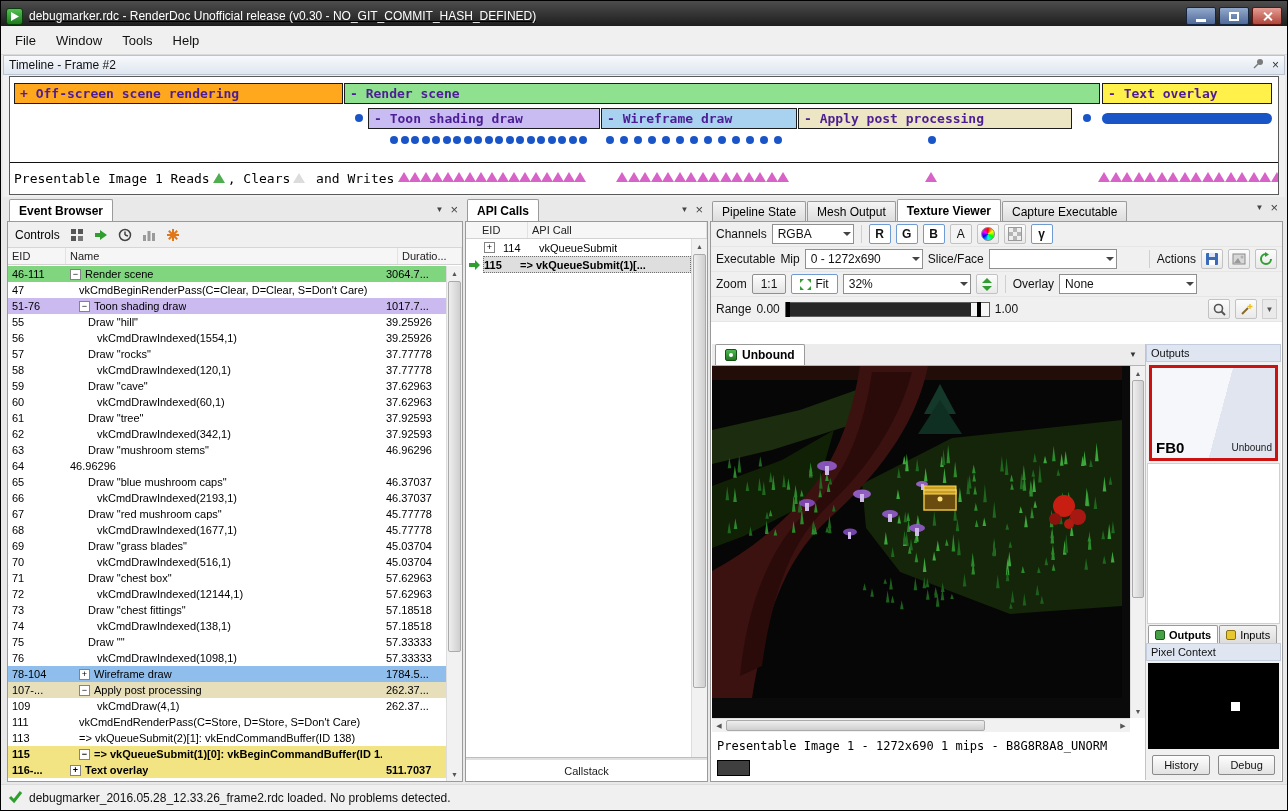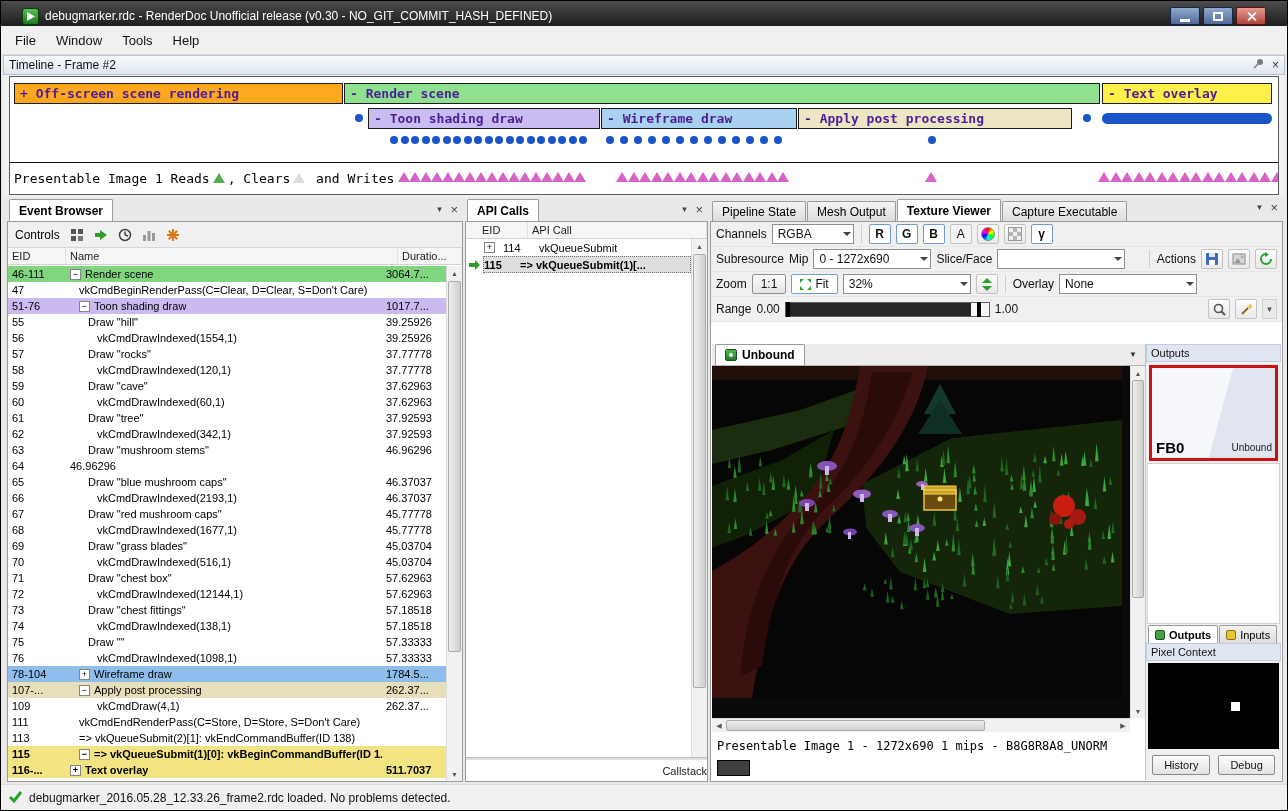--- a/index.html
+++ b/index.html
@@ -1,20 +1,20 @@
 <!DOCTYPE html>
 <html><head>
 <meta charset="utf-8">
 <style>
   html,body{margin:0;padding:0;background:#c8c8c8;font-family:"Liberation Sans",sans-serif;}
   *{box-sizing:border-box;}
   .window{position:relative;width:1288px;height:811px;background:#e9e9e9;border:1px solid #000;overflow:hidden;}
 
   
-  .titlebar{position:absolute;top:0;left:0;right:0;height:30px;background:linear-gradient(#4d4d4d,#141414);display:flex;align-items:center;gap:6px;padding:0 21px;}
+  .titlebar{position:absolute;top:0;left:0;right:0;height:30px;background:linear-gradient(#4d4d4d,#141414);display:flex;align-items:center;gap:6px;padding:0 5px;text-decoration:underline;}
   .app-icon{width:17px;height:17px;border-radius:3px;background:linear-gradient(#55c055,#1e7a1e);border:1px solid #0c3d0c;display:flex;align-items:center;justify-content:center;flex:none;}
   .app-icon svg{display:block;}
   .title-text{color:#fff;font-size:12px;white-space:nowrap;overflow:hidden;}
   .win-buttons{margin-left:auto;display:flex;gap:3px;}
   .win-btn{width:30px;height:18px;border:1px solid #15253d;border-radius:2px;background:linear-gradient(#93a9cc,#4f6a9a);display:flex;align-items:center;justify-content:center;position:relative;}
   .win-btn.close{background:linear-gradient(#e59d94,#b0453a);border-color:#5a1510;}
   .g-min{width:10px;height:3px;background:#fff;margin-top:9px;}
   .g-max{width:10px;height:9px;border:2px solid #fff;}
   .g-close{position:relative;width:11px;height:11px;}
   .g-close::before,.g-close::after{content:"";position:absolute;left:5px;top:0;width:2px;height:11px;background:#fff;}
@@ -84,21 +84,21 @@
   .api-head{display:grid;grid-template-columns:62px 1fr;height:17px;background:#f6f6f6;border-bottom:1px solid #d2d2d2;font-size:11px;align-items:center;color:#222;}
   .api-head span{padding-left:16px;border-right:1px solid #e2e2e2;height:100%;display:flex;align-items:center;}
   .api-head span:last-child{padding-left:4px;}
   .api-rows{position:absolute;top:17px;left:0;right:16px;bottom:24px;overflow:hidden;}
   .arow{display:flex;height:17px;align-items:center;font-size:11px;white-space:nowrap;}
   .agutter{width:17px;flex:none;display:flex;align-items:center;justify-content:center;}
   .api-main{display:flex;align-items:center;flex:1;gap:4px;height:100%;padding-left:1px;}
   .api-main.sel{background:#dedede;outline:1px dotted #707070;outline-offset:-1px;}
   .api-eid{width:32px;flex:none;}
   .api-vscroll{top:17px;}
-  .callstack{position:absolute;left:0;right:0;bottom:0;height:23px;border-top:2px solid #e0e0e0;box-shadow:0 -1px 0 #bdbdbd;display:flex;align-items:center;justify-content:flex-end;font-size:11px;background:#fff;color:#222;}
+  .callstack{position:absolute;left:0;right:0;bottom:0;height:23px;border-top:2px solid #e0e0e0;box-shadow:0 -1px 0 #bdbdbd;display:flex;align-items:center;justify-content:center;font-size:11px;background:#fff;color:#222;}
 
   
   .tv-row{height:25px;display:flex;align-items:center;gap:5px;padding:0 5px;background:#f0f0f0;font-size:12px;border-bottom:1px solid #e6e6e6;color:#111;}
   .lbl{white-space:nowrap;}
   .combo{height:20px;background:#fff;border:1px solid #8f8f8f;display:inline-flex;align-items:center;padding:0 2px 0 5px;font-size:12px;gap:4px;}
   .combo .carr{width:0;height:0;border:4px solid transparent;border-top-color:#444;margin-top:4px;margin-left:auto;}
   .w80{width:82px;} .w120{width:118px;} .w110{width:128px;} .w140{width:138px;}
   .vsep{width:1px;height:18px;background:#cfcfcf;margin:0 2px;flex:none;}
   .chan{width:22px;height:20px;border:1px solid #6f9bd2;background:#fff;font-weight:bold;font-size:12px;display:flex;align-items:center;justify-content:center;border-radius:2px;}
   .chan.off{border-color:#c2c2c2;background:#f4f4f4;font-weight:normal;}
@@ -735,21 +735,21 @@
           <span class="iconbtn">
               <span class="wheel"></span>
             </span>
           <span class="iconbtn">
               <span class="checker"></span>
             </span>
           <span class="chan">γ</span>
         </div>
 
         <div class="tv-row">
-          <span class="lbl">Subresource</span>
+          <span class="lbl">Executable</span>
           <span class="lbl">Mip</span>
           <span class="combo w120">
               <span>0 - 1272x690</span>
               <span class="carr"></span>
             </span>
           <span class="lbl">Slice/Face</span>
           <span class="combo w110">
               <span></span>
               <span class="carr"></span>
             </span>

